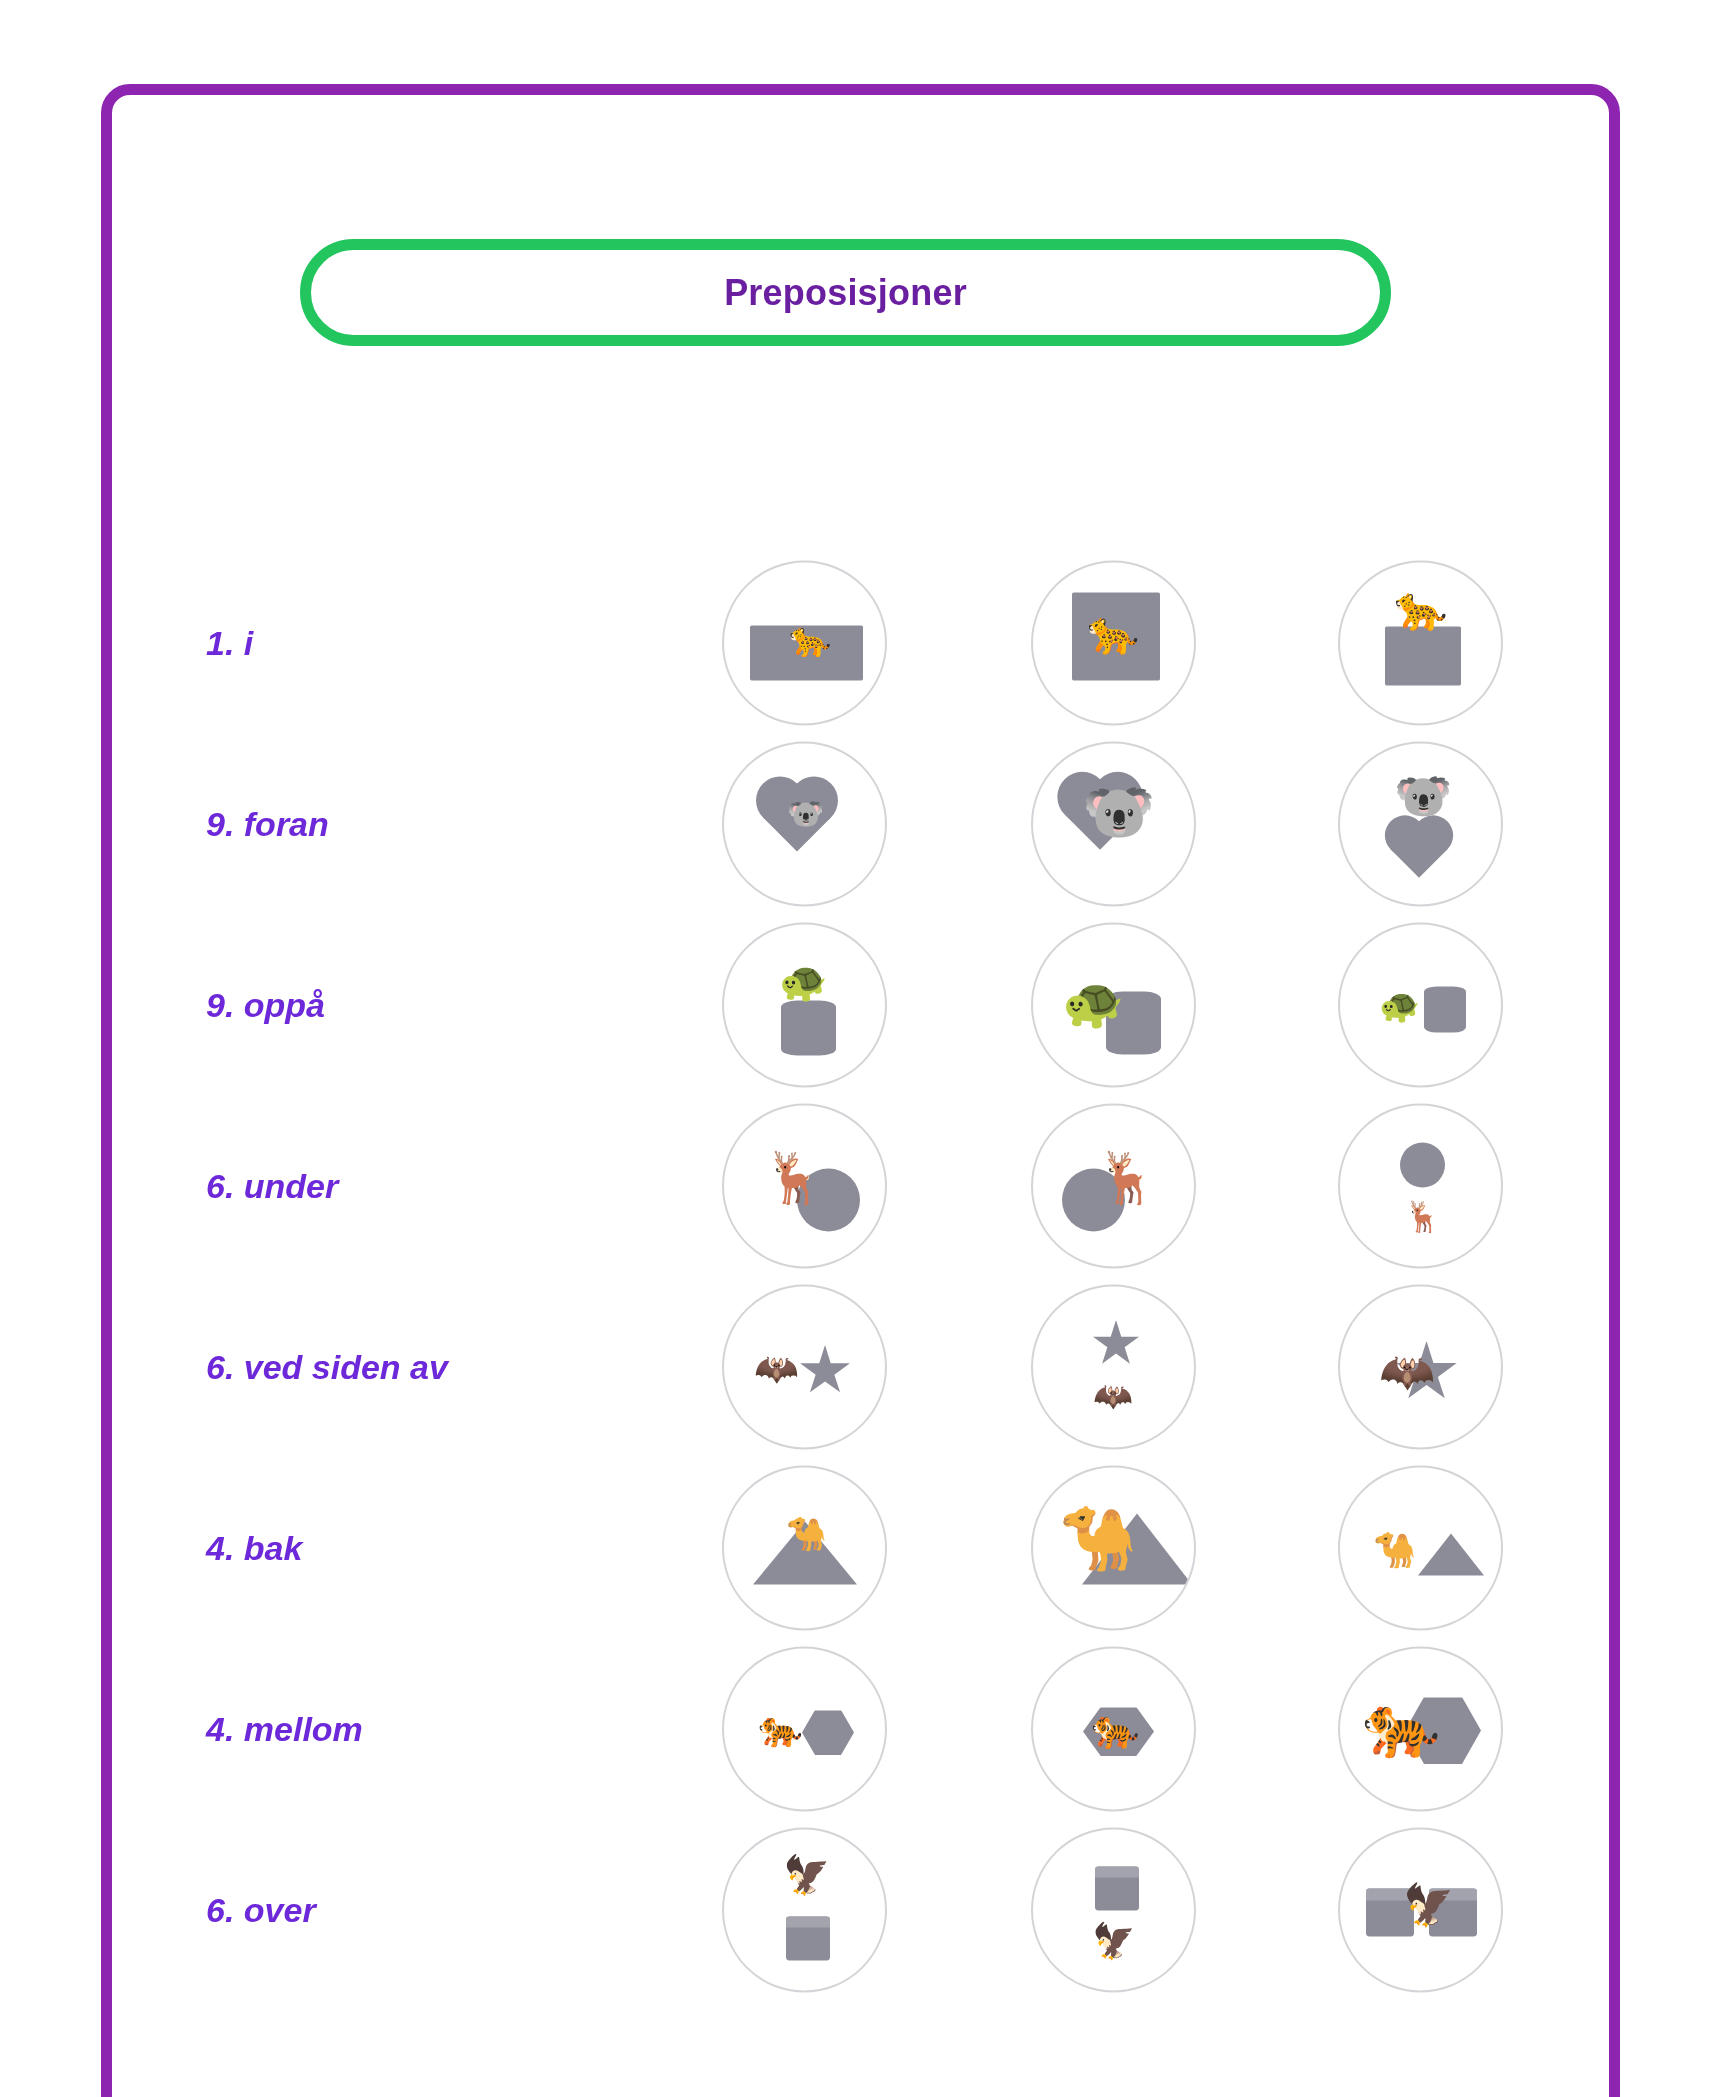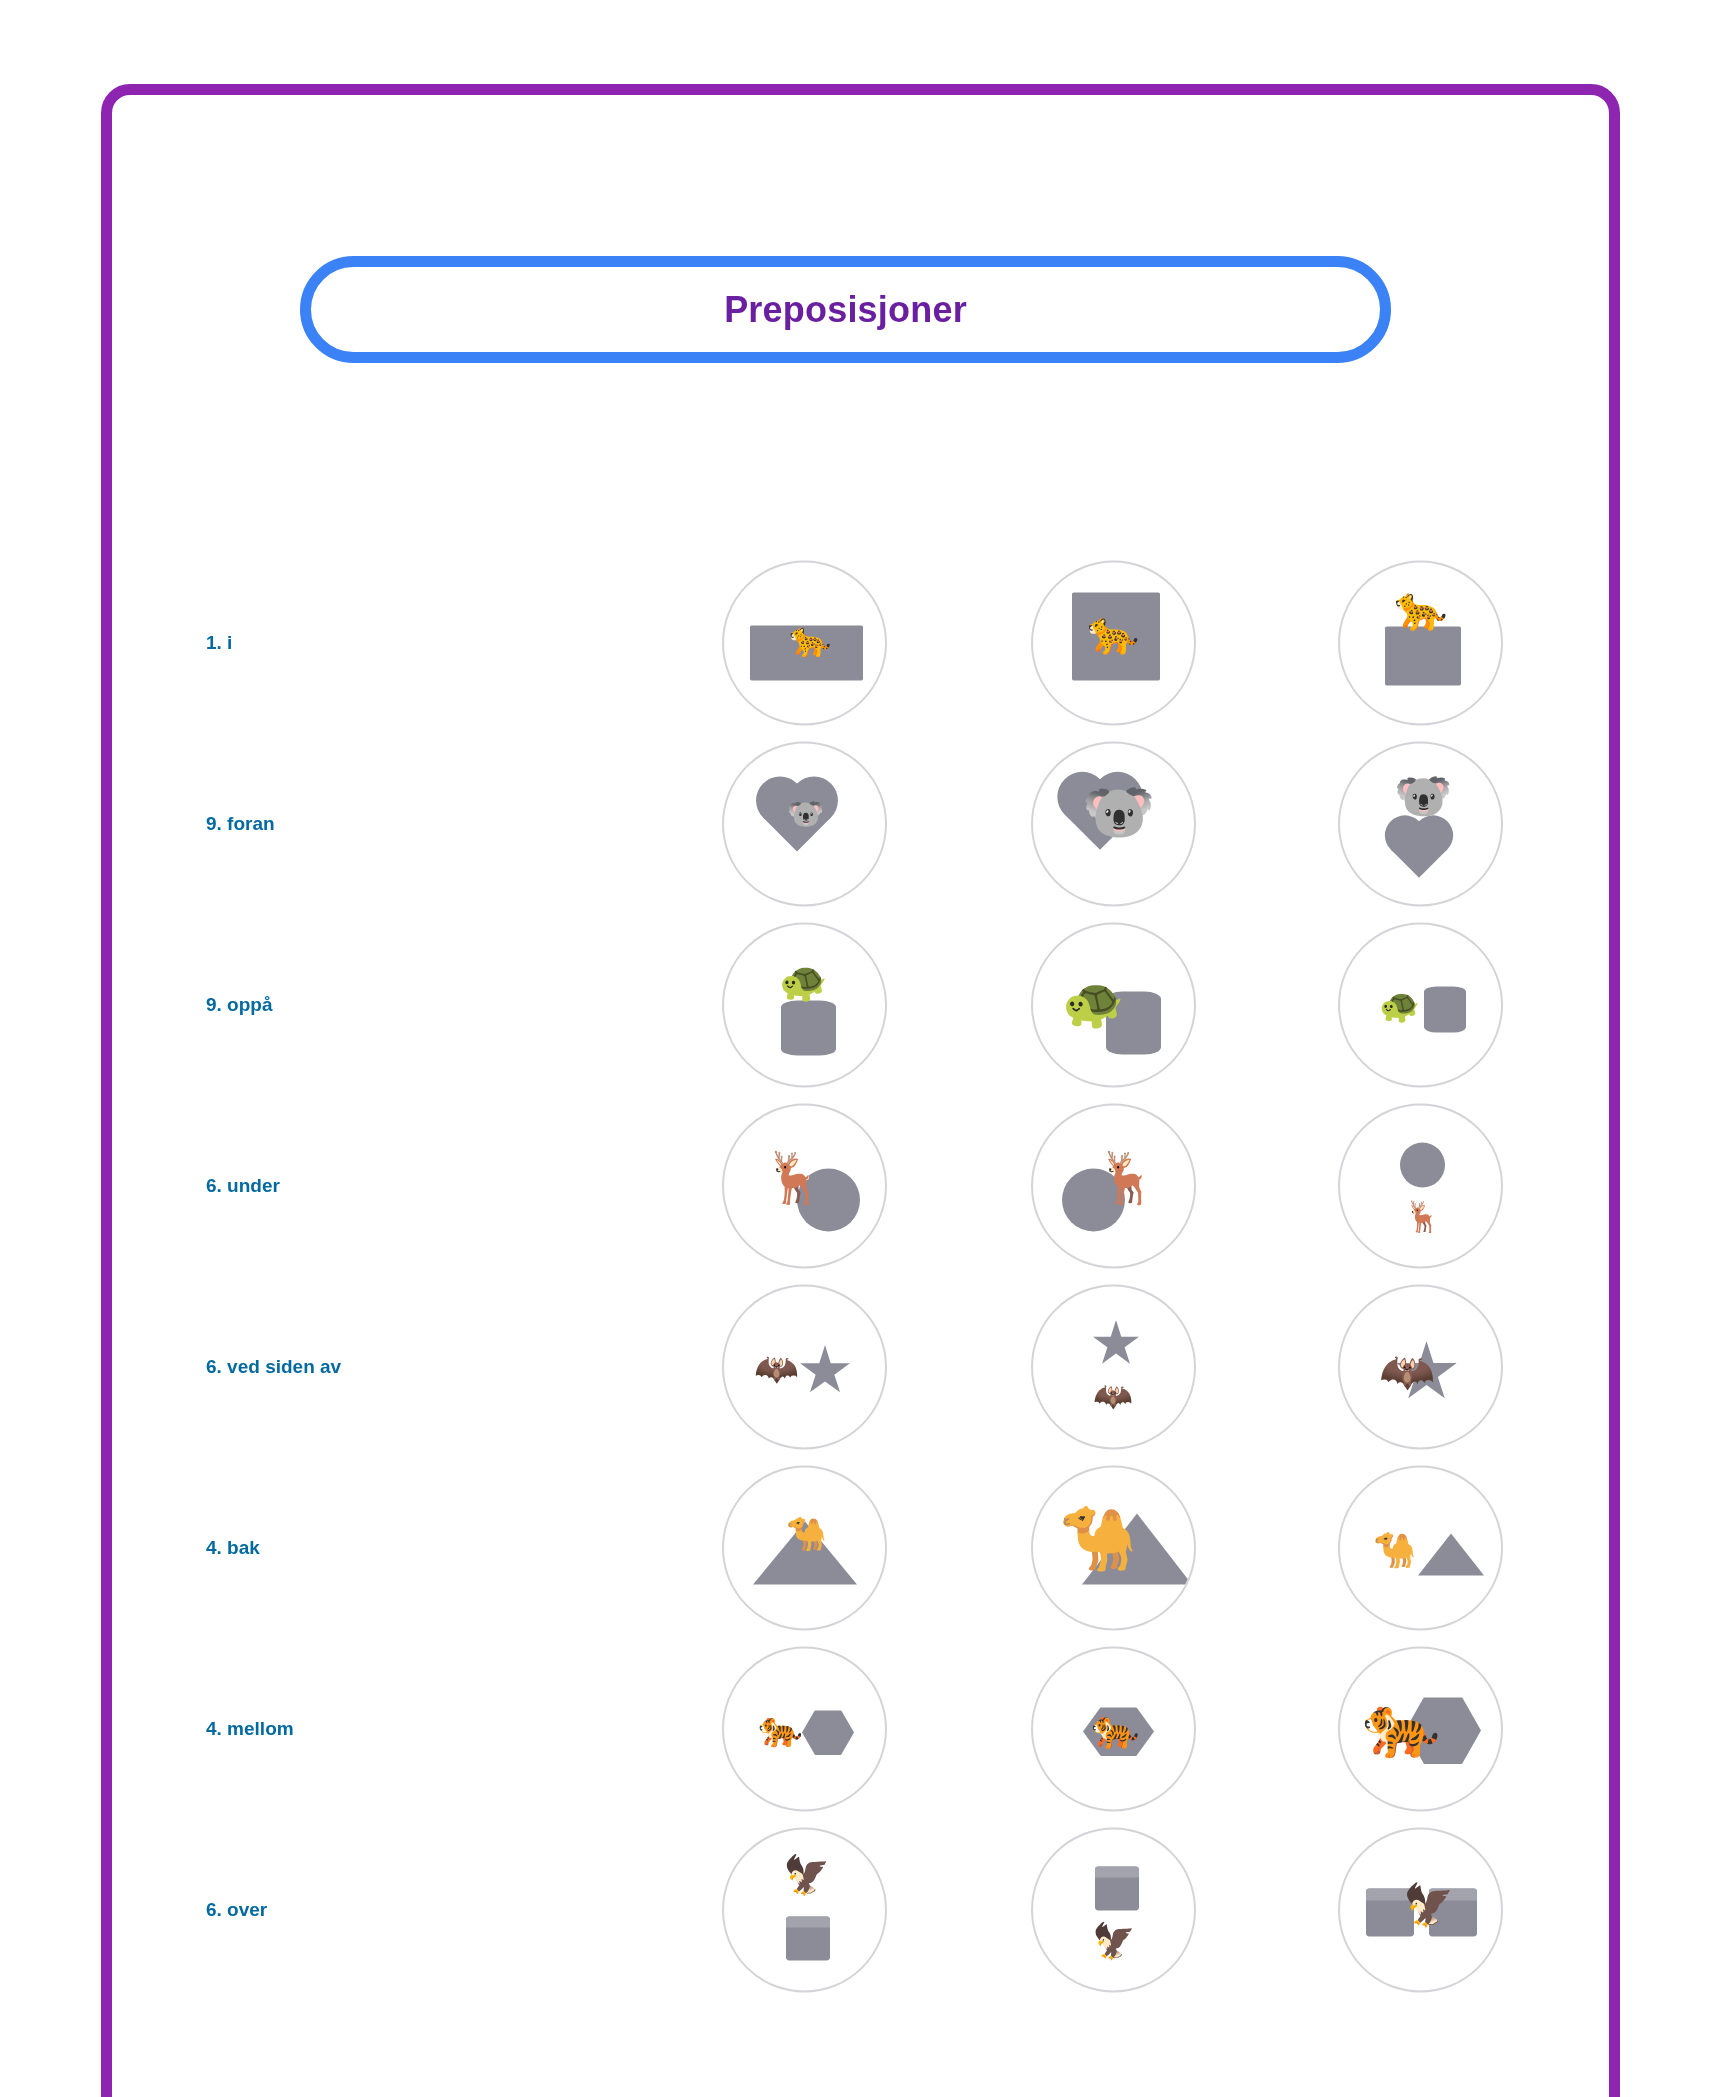--- a/index.html
+++ b/index.html
@@ -27,24 +27,24 @@
     width: 1519px;
     height: 2068px;
     border: 11px solid #8e25b0;
     border-radius: 29px;
     box-sizing: border-box;
     background: #ffffff;
   }
   .title-pill {
     position: absolute;
     left: 300px;
-    top: 256px;
+    top: 239px;
     width: 1091px;
     height: 107px;
-    border: 11px solid #3b82f6;
+    border: 11px solid #22c55e;
     border-radius: 55px;
     box-sizing: border-box;
     background: #ffffff;
     display: flex;
     align-items: center;
     justify-content: center;
   }
   .title-text {
     font-size: 36px;
     font-weight: bold;
@@ -68,24 +68,25 @@
   }
   .row {
     position: relative;
     height: 181px;
   }
   .row-label {
     position: absolute;
     left: 206px;
     top: 50%;
     transform: translateY(-50%);
-    font-size: 19px;
+    font-size: 34px;
     font-weight: bold;
-    color: #0369a1;
+    color: #6d28d9;
     white-space: nowrap;
+    font-style: italic;
   }
   .opt {
     position: absolute;
     top: 50%;
     transform: translateY(-50%);
     width: 165px;
     height: 165px;
     border: 2.1px solid #d4d4d8;
     border-radius: 50%;
     box-sizing: border-box;

